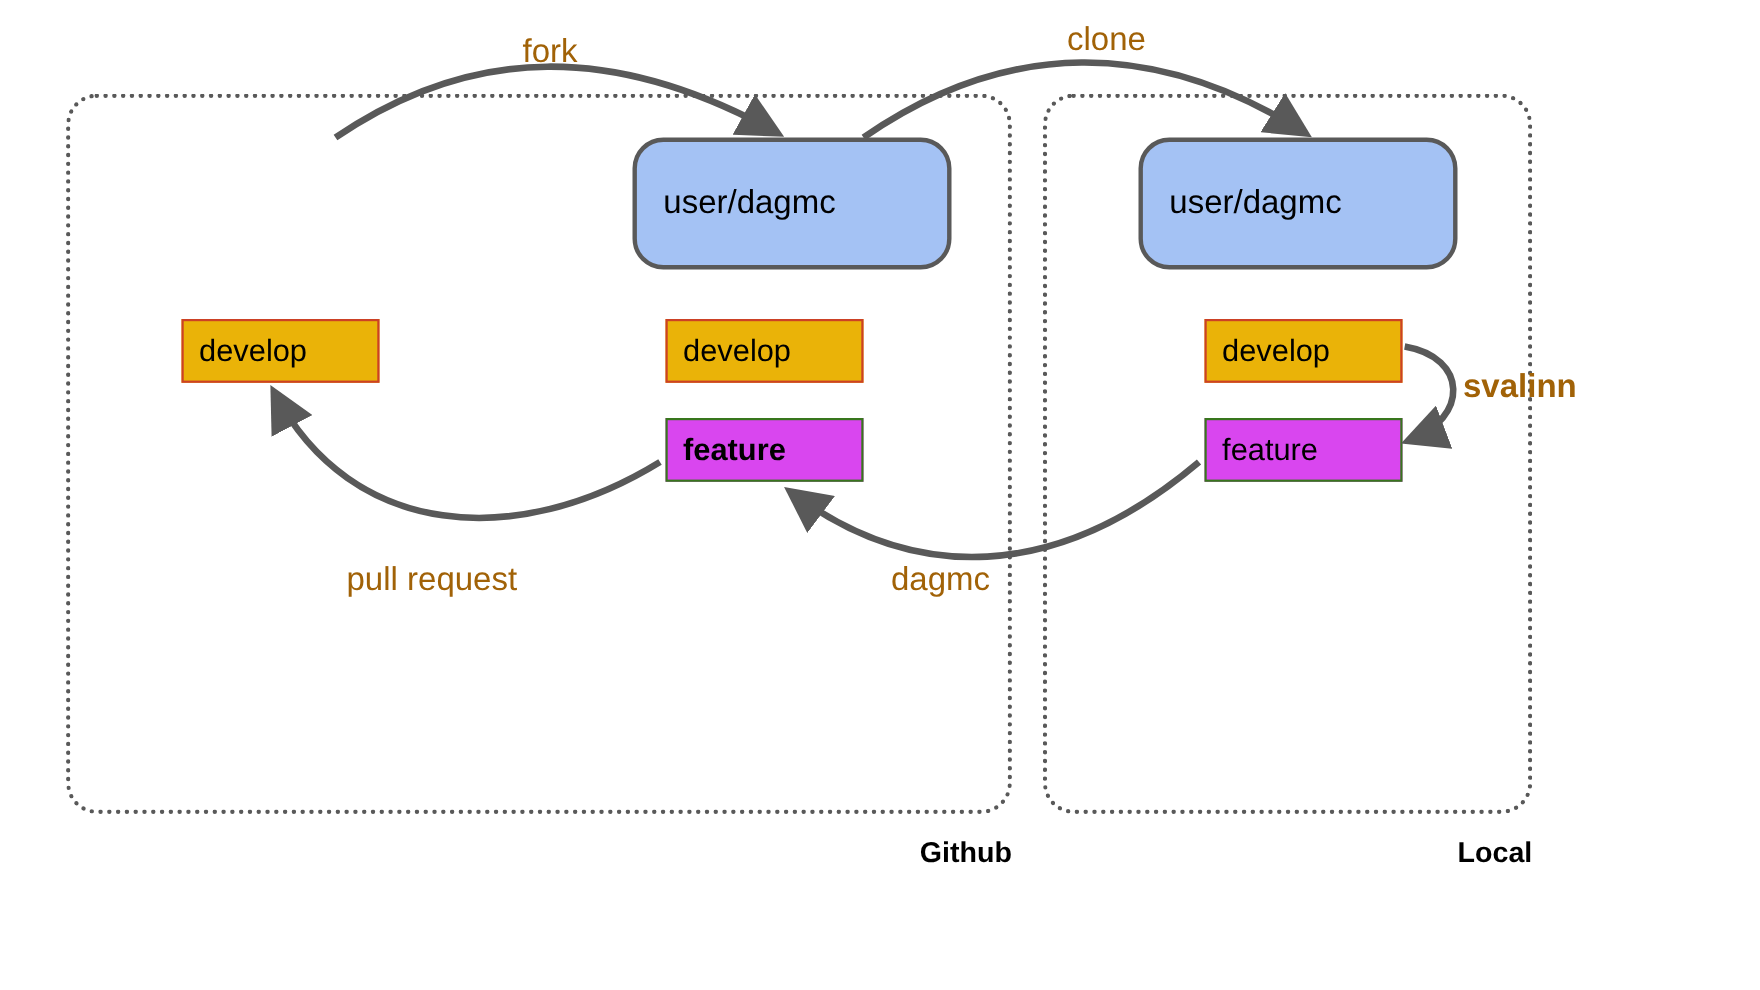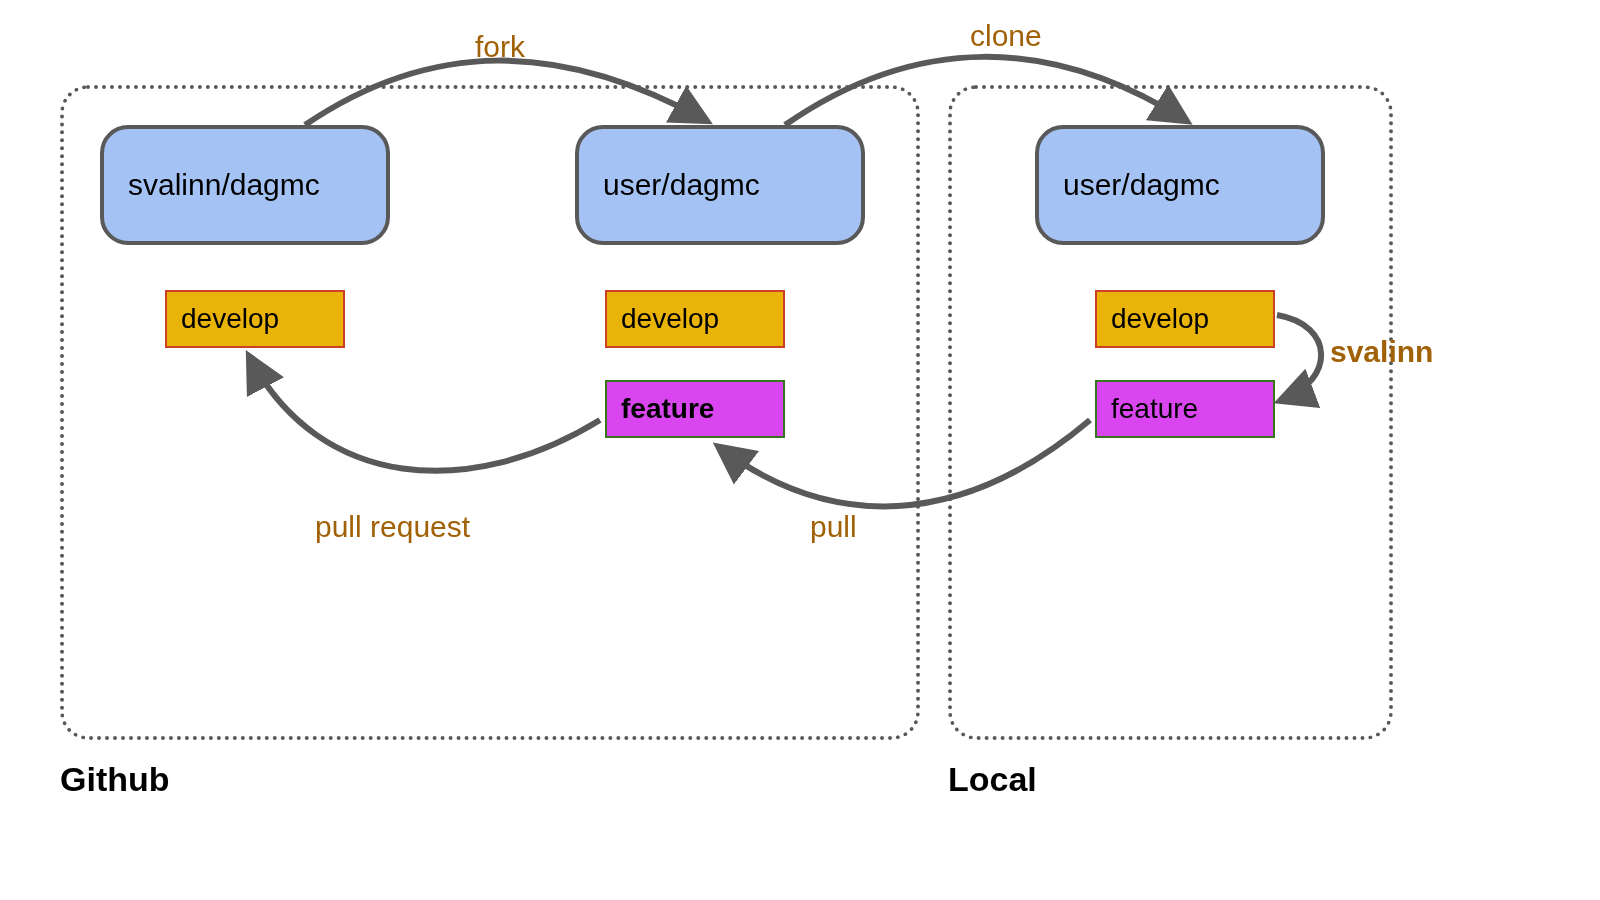--- a/index.html
+++ b/index.html
@@ -61,37 +61,34 @@
     color: #000;
   }
   .edge-label {
     position: absolute;
     font-size: 30px;
     color: #a16207;
   }
   .bold { font-weight: bold; }
   .region-label {
     position: absolute;
-    font-size: 34px;
+    font-size: 26px;
     font-weight: bold;
     color: #000;
-    text-align: left;
+    text-align: right;
   }
 </style>
 </head>
 <body>
 
 <div class="canvas">
 
   <div class="dotted-box" style="left:60px; top:85px; width:860px; height:655px;"></div>
   <div class="dotted-box" style="left:948px; top:85px; width:445px; height:655px;"></div>
 
-  <div class="repo-box" style="left:100px; top:125px; width:290px; height:120px;">
-    <span>svalinn/dagmc</span>
-  </div>
   <div class="repo-box" style="left:575px; top:125px; width:290px; height:120px;">
     <span>user/dagmc</span>
   </div>
   <div class="repo-box" style="left:1035px; top:125px; width:290px; height:120px;">
     <span>user/dagmc</span>
   </div>
 
   <div class="branch-box branch-develop" style="left:165px; top:290px; width:180px; height:58px;">
     <span>develop</span>
   </div>
@@ -106,21 +103,21 @@
   <div class="branch-box branch-develop" style="left:1095px; top:290px; width:180px; height:58px;">
     <span>develop</span>
   </div>
   <div class="branch-box branch-feature" style="left:1095px; top:380px; width:180px; height:58px;">
     <span>feature</span>
   </div>
 
   <div class="edge-label" style="left:475px; top:30px;">fork</div>
   <div class="edge-label" style="left:970px; top:19px;">clone</div>
   <div class="edge-label bold" style="left:1330px; top:335px;">svalinn</div>
-  <div class="edge-label" style="left:810px; top:510px;">pull</div>
+  <div class="edge-label" style="left:810px; top:510px;">dagmc</div>
   <div class="edge-label" style="left:315px; top:510px;">pull request</div>
 
   <div class="region-label" style="left:60px; top:760px; width:860px;">Github</div>
   <div class="region-label" style="left:948px; top:760px; width:445px;">Local</div>
 
   <svg class="overlay" viewBox="0 0 1600 900">
     <defs>
       <marker id="arrowhead" markerWidth="7" markerHeight="7" refX="5.5" refY="3.5" orient="auto" markerUnits="strokeWidth">
         <polygon points="0,0 7,3.5 0,7" fill="#595959"></polygon>
       </marker>

